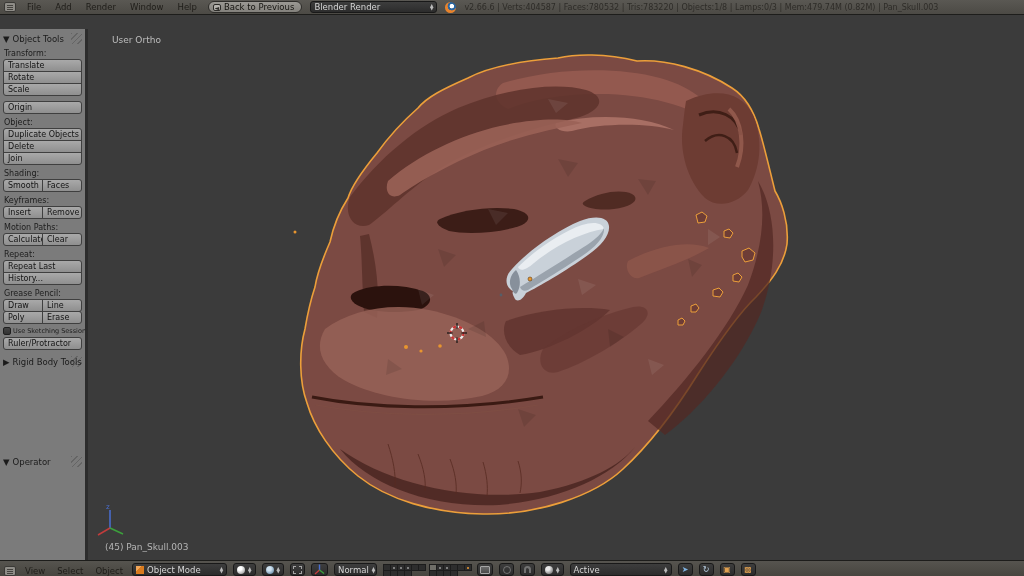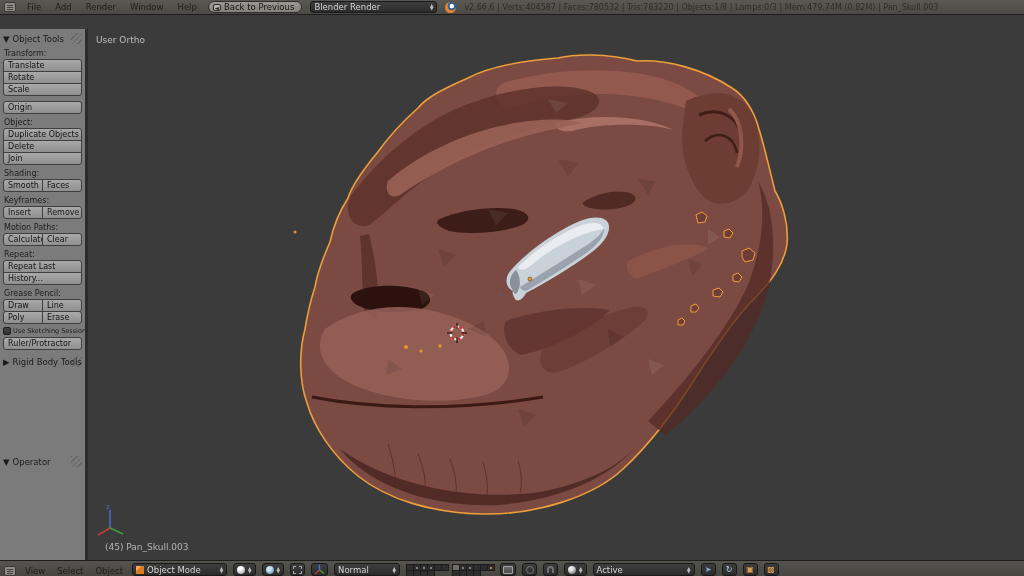--- a/index.html
+++ b/index.html
@@ -73,21 +73,21 @@
   .chkrow { display:flex; align-items:center; gap:2px; margin:3px 0 2px 0; }
   .chk { width:8px; height:8px; background:linear-gradient(#434343,#333); border:1px solid #1f1f1f;
          border-radius:2px; flex:none; }
   .chklbl { font-size:6.5px; white-space:nowrap; }
   .gap { height:5px; flex:none; }
   .operator { margin-top:auto; margin-bottom:92px; }
 
   
   .viewport { flex:1; position:relative; background:#3b3b3b; }
   .viewport svg.scene { position:absolute; inset:0; }
-  .vp-label { position:absolute; left:8px; top:6px; font-size:9px; color:#bdbdbd; }
+  .vp-label { position:absolute; left:24px; top:6px; font-size:9px; color:#bdbdbd; }
   .obj-label { position:absolute; left:17px; bottom:8px; font-size:9px; color:#b5b5b5; }
   .gizmo { position:absolute; left:6px; bottom:18px; }
 
   
   .statusbar { position:absolute; left:0; right:0; bottom:0; height:16px;
                background:linear-gradient(#56544f,#47453f); border-top:1px solid #1d1d1b;
                display:flex; align-items:flex-end; gap:6px; padding:0 4px;
                font-size:8.5px; color:#1f1d19; }
   .statusbar .dd { height:13px; }
   .icobtn { height:13px; min-width:15px; display:flex; align-items:center; justify-content:center;
@@ -371,21 +371,21 @@
       <span class="dashbox"></span>
     </span>
     <span class="icobtn">
       <svg width="11" height="11" viewBox="0 0 11 11">
         <line x1="5.5" y1="6" x2="5.5" y2="0.5" stroke-width="1.4" stroke="#4a6fd4"></line>
         <line x1="5.5" y1="6" x2="1" y2="10" stroke-width="1.4" stroke="#c23c3c"></line>
         <line x1="5.5" y1="6" x2="10" y2="9.5" stroke-width="1.4" stroke="#3ca03c"></line>
       </svg>
     </span>
 
-    <span class="dd" style="width:66px">
+    <span class="dd" style="width:43px">
       <span class="lbl">Normal</span>
       <span class="spin">
           <span>▲</span>
           <span>▼</span>
         </span>
     </span>
 
     <span class="layers">
       <span class="lgroup">
           <span class="lcell"></span>

